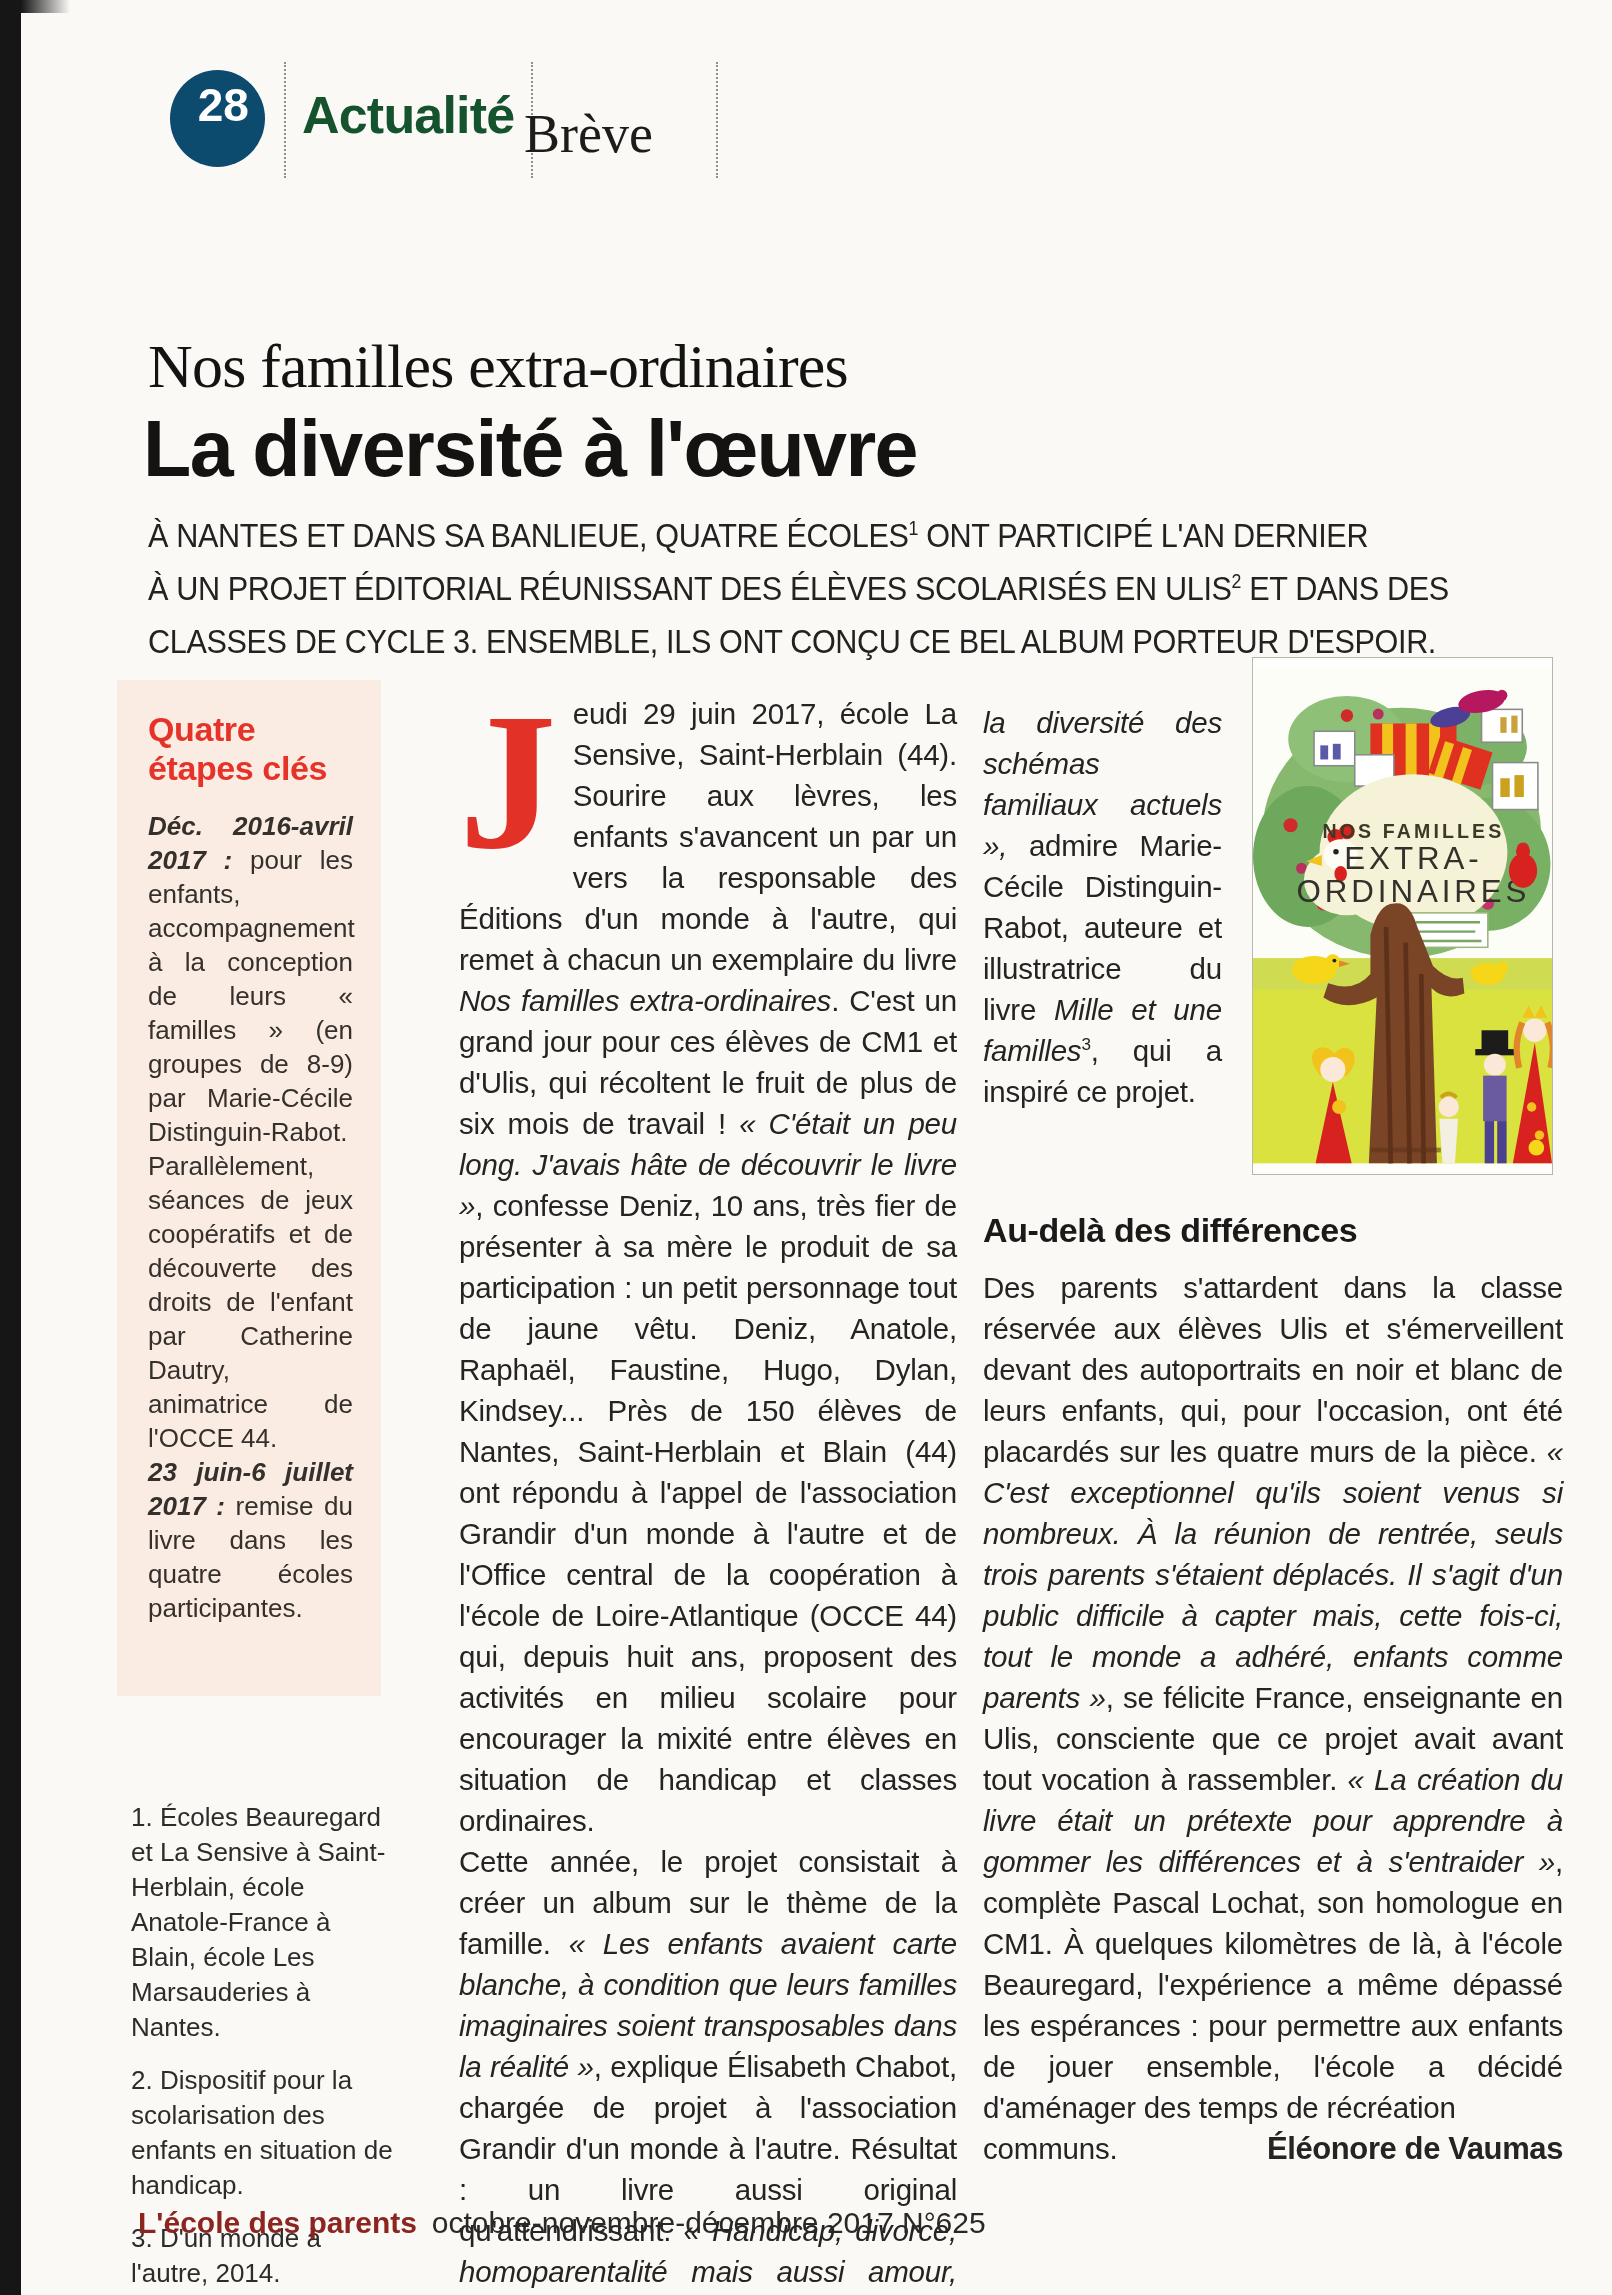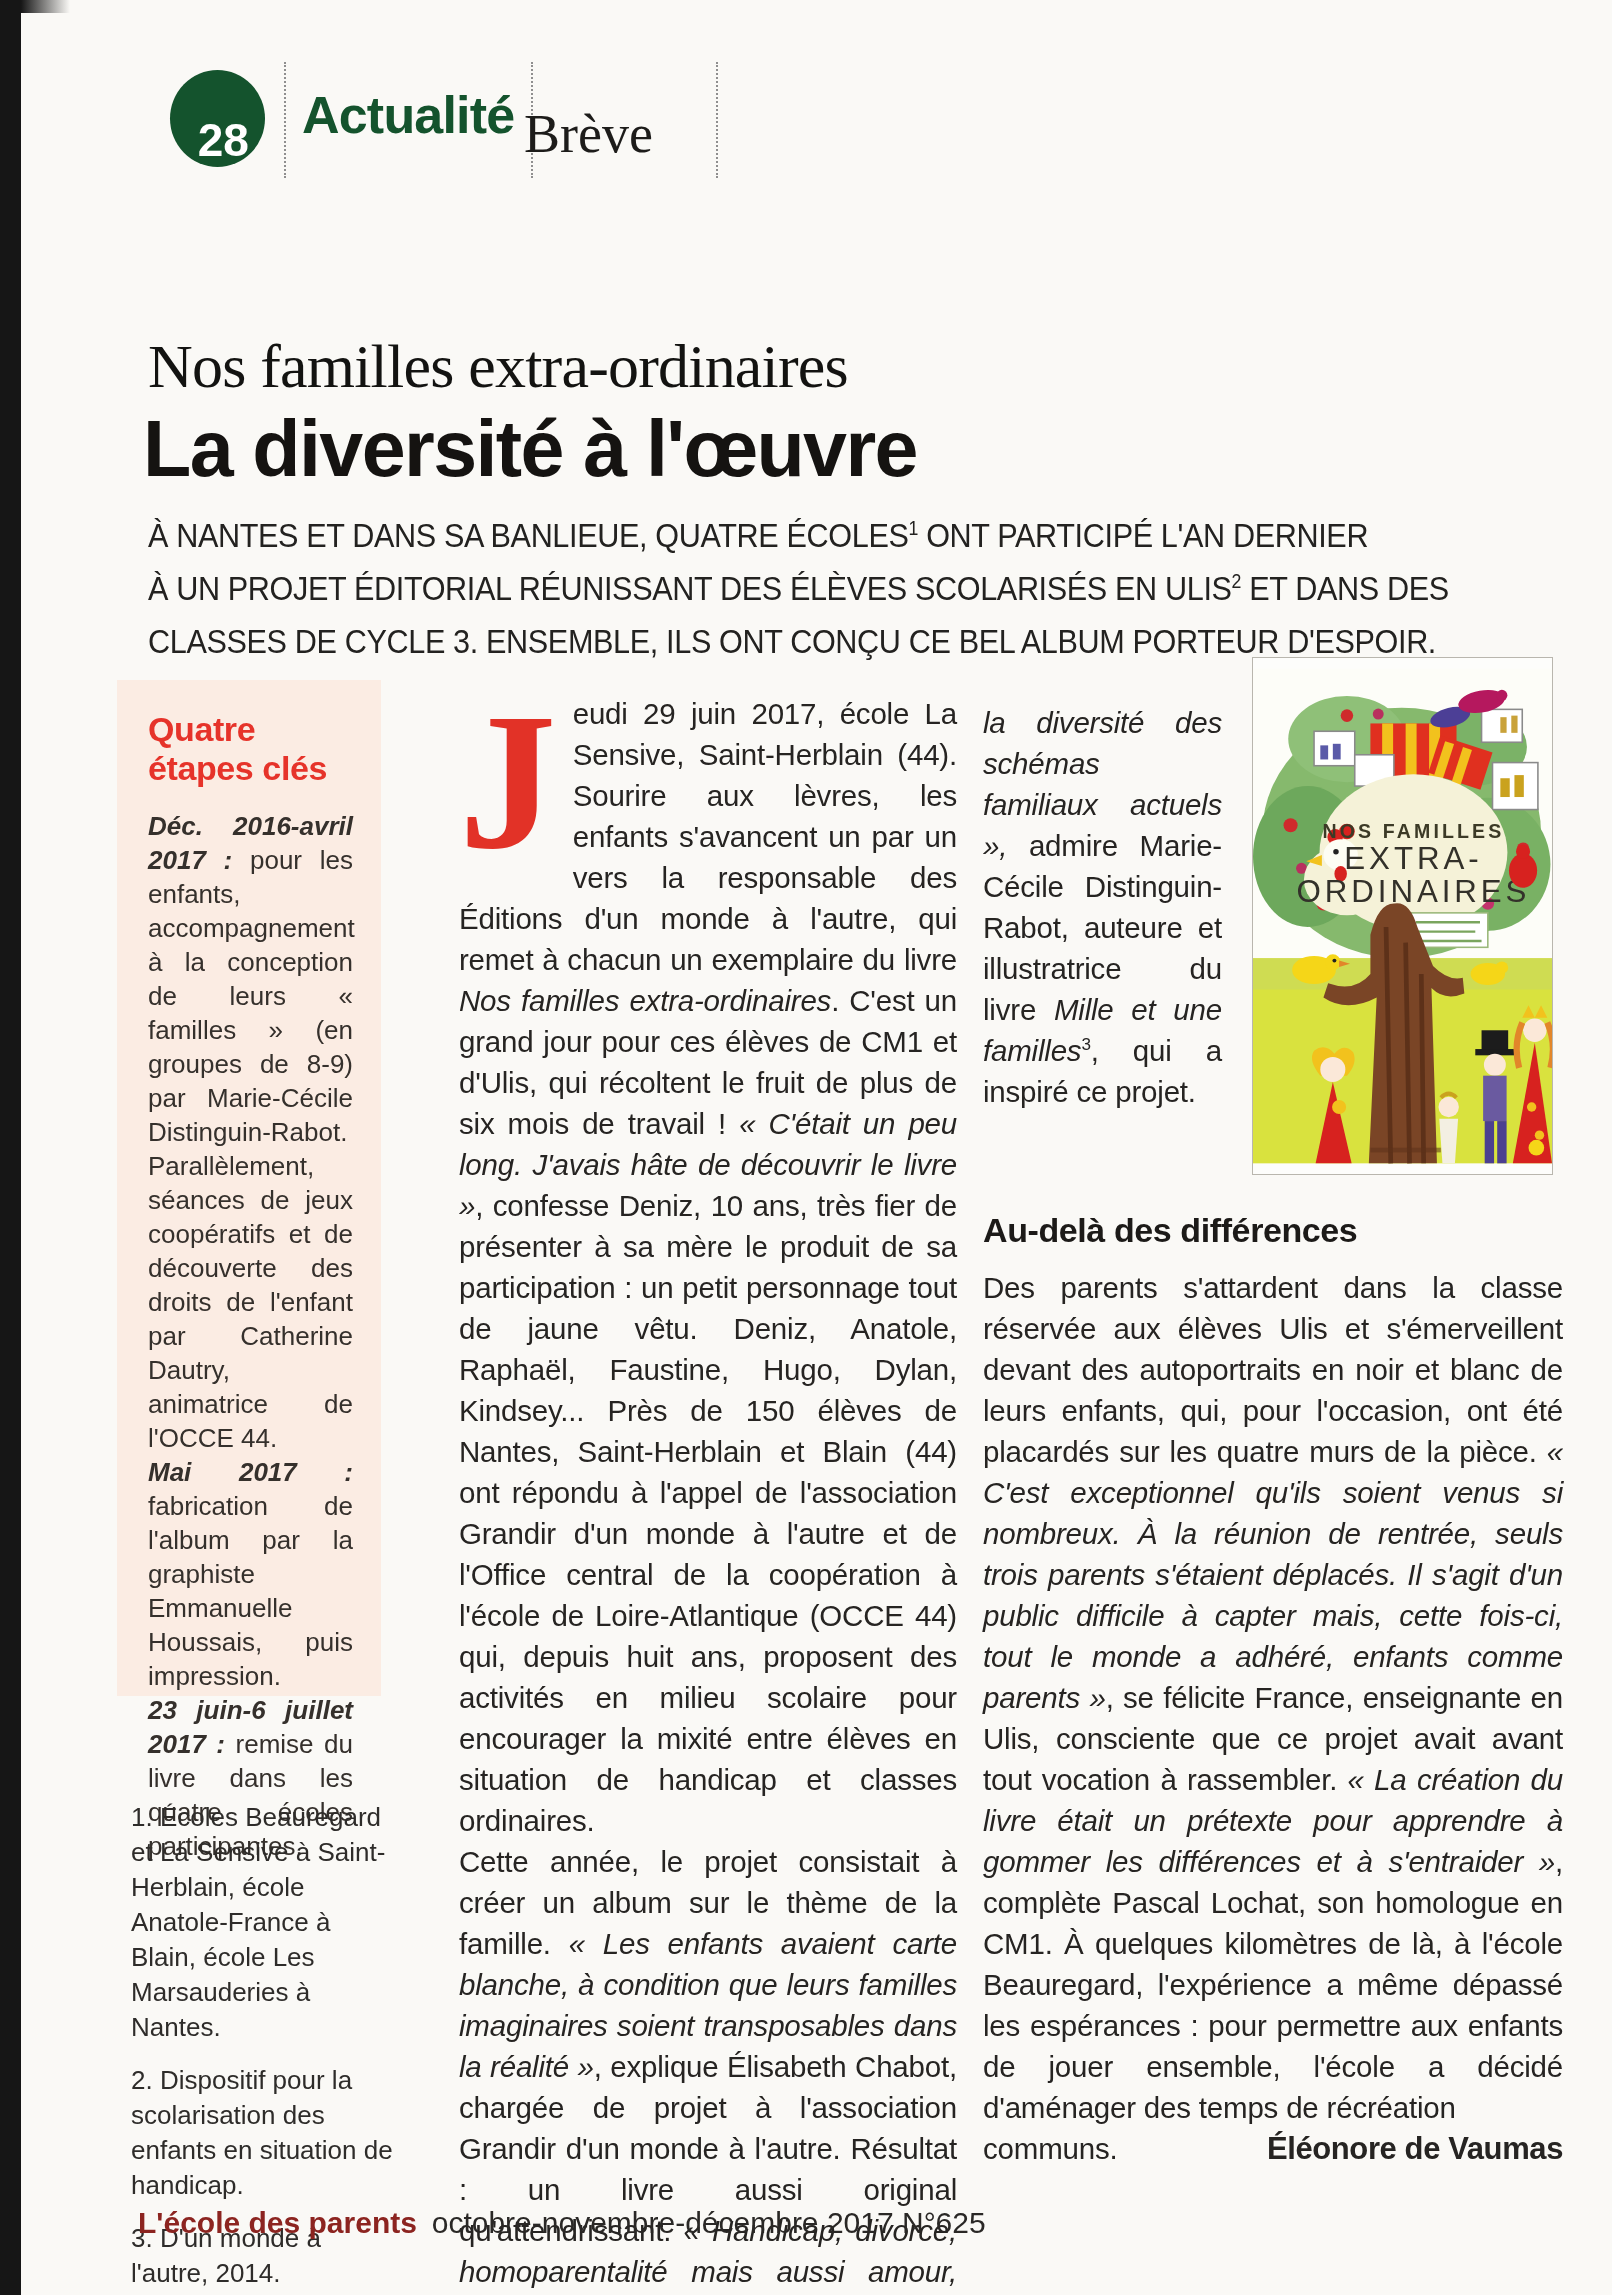--- a/index.html
+++ b/index.html
@@ -8,21 +8,21 @@
     background:#faf9f6;overflow:hidden;
     font-family:"Liberation Sans","DejaVu Sans",sans-serif;
     color:#262422;
   }
   .scan-edge{position:absolute;left:0;top:0;width:21px;height:2295px;background:#161616;}
   .scan-corner{position:absolute;left:21px;top:0;width:49px;height:13px;background:linear-gradient(to right,#161616,rgba(22,22,22,0));}
 
   
   .page-badge{
     position:absolute;left:170px;top:70px;width:95px;height:97px;border-radius:50%;
-    background:#14532d;color:#fff;display:flex;align-items:flex-end;justify-content:center;
+    background:#0c4a6e;color:#fff;display:flex;align-items:flex-start;justify-content:center;
     font-size:46px;font-weight:bold;padding-left:11.5px;padding-top:8.2px;box-sizing:border-box;
   }
   .vrule{position:absolute;top:62px;height:116px;width:0;border-left:2.5px dotted #8f8f8f;}
   .section-label{
     position:absolute;top:85px;font-size:52px;font-weight:bold;color:#14532d;
     letter-spacing:-0.8px;
   }
   .rubric-label{
     position:absolute;top:82px;font-size:54px;color:#1d1c1a;
     font-family:"Liberation Serif","DejaVu Serif",serif;
@@ -107,21 +107,20 @@
   <div class="standfirst" id="standfirst">
       <div class="line"><span class="inner"><span>À NANTES ET DANS SA BANLIEUE, QUATRE ÉCOLES</span><sup>1</sup><span> ONT PARTICIPÉ L'AN DERNIER</span></span></div>
       <div class="line"><span class="inner"><span>À UN PROJET ÉDITORIAL RÉUNISSANT DES ÉLÈVES SCOLARISÉS EN ULIS</span><sup>2</sup><span> ET DANS DES</span></span></div>
       <div class="line"><span class="inner"><span>CLASSES DE CYCLE 3. ENSEMBLE, ILS ONT CONÇU CE BEL ALBUM PORTEUR D'ESPOIR.</span></span></div>
     </div>
 
   <aside class="sidebar">
     <h3>Quatre étapes clés</h3>
     <div id="sidebar-steps">
         <p><span class="date">Déc. 2016-avril 2017 :</span><span> pour les enfants, accompagnement à la conception de leurs « familles » (en groupes de 8-9) par Marie-Cécile Distinguin-Rabot. Parallèlement, séances de jeux coopératifs et de découverte des droits de l'enfant par Catherine Dautry, animatrice de l'OCCE 44.</span></p>
-        <p><span class="date">Mai 2017 :</span><span> fabrication de l'album par la graphiste Emmanuelle Houssais, puis impression.</span></p>
         <p><span class="date">23 juin-6 juillet 2017 :</span><span> remise du livre dans les quatre écoles participantes.</span></p>
       </div>
   </aside>
 
   <div class="col2" id="col2">
       <p><span class="dropcap">J</span><span>eudi 29 juin 2017, école La Sensive, Saint-Herblain (44). Sourire aux lèvres, les enfants s'avancent un par un vers la responsable des Éditions d'un monde à l'autre, qui remet à chacun un exemplaire du livre </span><span class="it">Nos familles extra-ordinaires</span><span>. C'est un grand jour pour ces élèves de CM1 et d'Ulis, qui récoltent le fruit de plus de six mois de travail ! </span><span class="it">« C'était un peu long. J'avais hâte de découvrir le livre »</span><span>, confesse Deniz, 10 ans, très fier de présenter à sa mère le produit de sa participation : un petit personnage tout de jaune vêtu. Deniz, Anatole, Raphaël, Faustine, Hugo, Dylan, Kindsey... Près de 150 élèves de Nantes, Saint-Herblain et Blain (44) ont répondu à l'appel de l'association Grandir d'un monde à l'autre et de l'Office central de la coopération à l'école de Loire-Atlantique (OCCE 44) qui, depuis huit ans, proposent des activités en milieu scolaire pour encourager la mixité entre élèves en situation de handicap et classes ordinaires.</span></p>
       <p><span>Cette année, le projet consistait à créer un album sur le thème de la famille. </span><span class="it">« Les enfants avaient carte blanche, à condition que leurs familles imaginaires soient transposables dans la réalité »</span><span>, explique Élisabeth Chabot, chargée de projet à l'association Grandir d'un monde à l'autre. Résultat : un livre aussi original qu'attendrissant. </span><span class="it">« Handicap, divorce, homoparentalité mais aussi amour, respect, bienveillance : les enfants ont rivalisé d'imagination pour composer des familles qui reflètent avec justesse</span></p>
     </div>
 
   <div class="col3-top" id="col3top"><span class="it">la diversité des schémas familiaux actuels »,</span><span> admire Marie-Cécile Distinguin-Rabot, auteure et illustratrice du livre </span><span class="it">Mille et une familles</span><sup>3</sup><span>, qui a inspiré ce projet.</span></div>

